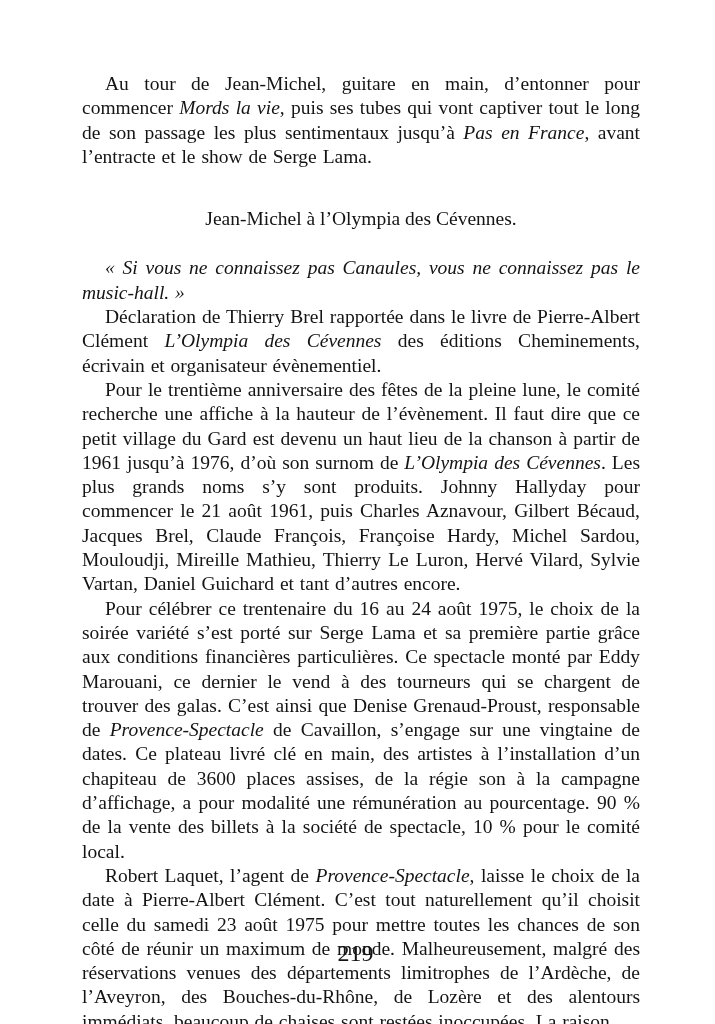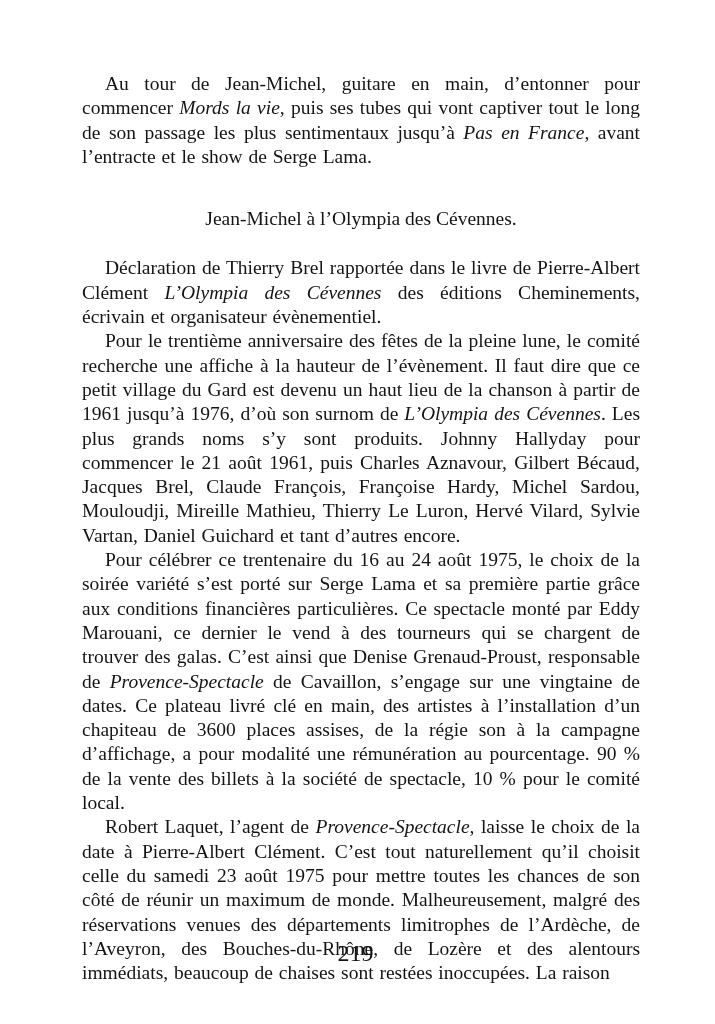--- a/index.html
+++ b/index.html
@@ -55,20 +55,21 @@
     color: #141414;
   }
 </style>
 </head>
 <body>
 
 <div class="page">
   <main class="text-block" id="text-block">
       <p class="paragraph"><span>Au tour de Jean-Michel, guitare en main, d’entonner pour commencer </span><em>Mords la vie</em><span>, puis ses tubes qui vont captiver tout le long de son passage les plus sentimentaux jusqu’à </span><em>Pas en France</em><span>, avant l’entracte et le show de Serge Lama.</span></p>
       <h2 class="heading"><span>Jean-Michel à l’Olympia des Cévennes.</span></h2>
+      <p class="quote"><span>« Si vous ne connaissez pas Canaules, vous ne connaissez pas le music-hall. »</span></p>
       <p class="paragraph"><span>Déclaration de Thierry Brel rapportée dans le livre de Pierre-Albert Clément </span><em>L’Olympia des Cévennes</em><span> des éditions Cheminements, écrivain et organisateur évènementiel.</span></p>
       <p class="paragraph"><span>Pour le trentième anniversaire des fêtes de la pleine lune, le comité recherche une affiche à la hauteur de l’évènement. Il faut dire que ce petit village du Gard est devenu un haut lieu de la chanson à partir de 1961 jusqu’à 1976, d’où son surnom de </span><em>L’Olympia des Cévennes</em><span>. Les plus grands noms s’y sont produits. Johnny Hallyday pour commencer le 21 août 1961, puis Charles Aznavour, Gilbert Bécaud, Jacques Brel, Claude François, Françoise Hardy, Michel Sardou, Mouloudji, Mireille Mathieu, Thierry Le Luron, Hervé Vilard, Sylvie Vartan, Daniel Guichard et tant d’autres encore.</span></p>
       <p class="paragraph"><span>Pour célébrer ce trentenaire du 16 au 24 août 1975, le choix de la soirée variété s’est porté sur Serge Lama et sa première partie grâce aux conditions financières particulières. Ce spectacle monté par Eddy Marouani, ce dernier le vend à des tourneurs qui se chargent de trouver des galas. C’est ainsi que Denise Grenaud-Proust, responsable de </span><em>Provence-Spectacle</em><span> de Cavaillon, s’engage sur une vingtaine de dates. Ce plateau livré clé en main, des artistes à l’installation d’un chapiteau de 3600 places assises, de la régie son à la campagne d’affichage, a pour modalité une rémunération au pourcentage. 90 % de la vente des billets à la société de spectacle, 10 % pour le comité local.</span></p>
       <p class="paragraph"><span>Robert Laquet, l’agent de </span><em>Provence-Spectacle</em><span>, laisse le choix de la date à Pierre-Albert Clément. C’est tout naturellement qu’il choisit celle du samedi 23 août 1975 pour mettre toutes les chances de son côté de réunir un maximum de monde. Malheureusement, malgré des réservations venues des départements limitrophes de l’Ardèche, de l’Aveyron, des Bouches-du-Rhône, de Lozère et des alentours immédiats, beaucoup de chaises sont restées inoccupées. La raison</span></p>
     </main>
   <footer class="page-footer">
     <span>219</span>
   </footer>
 </div>
 

